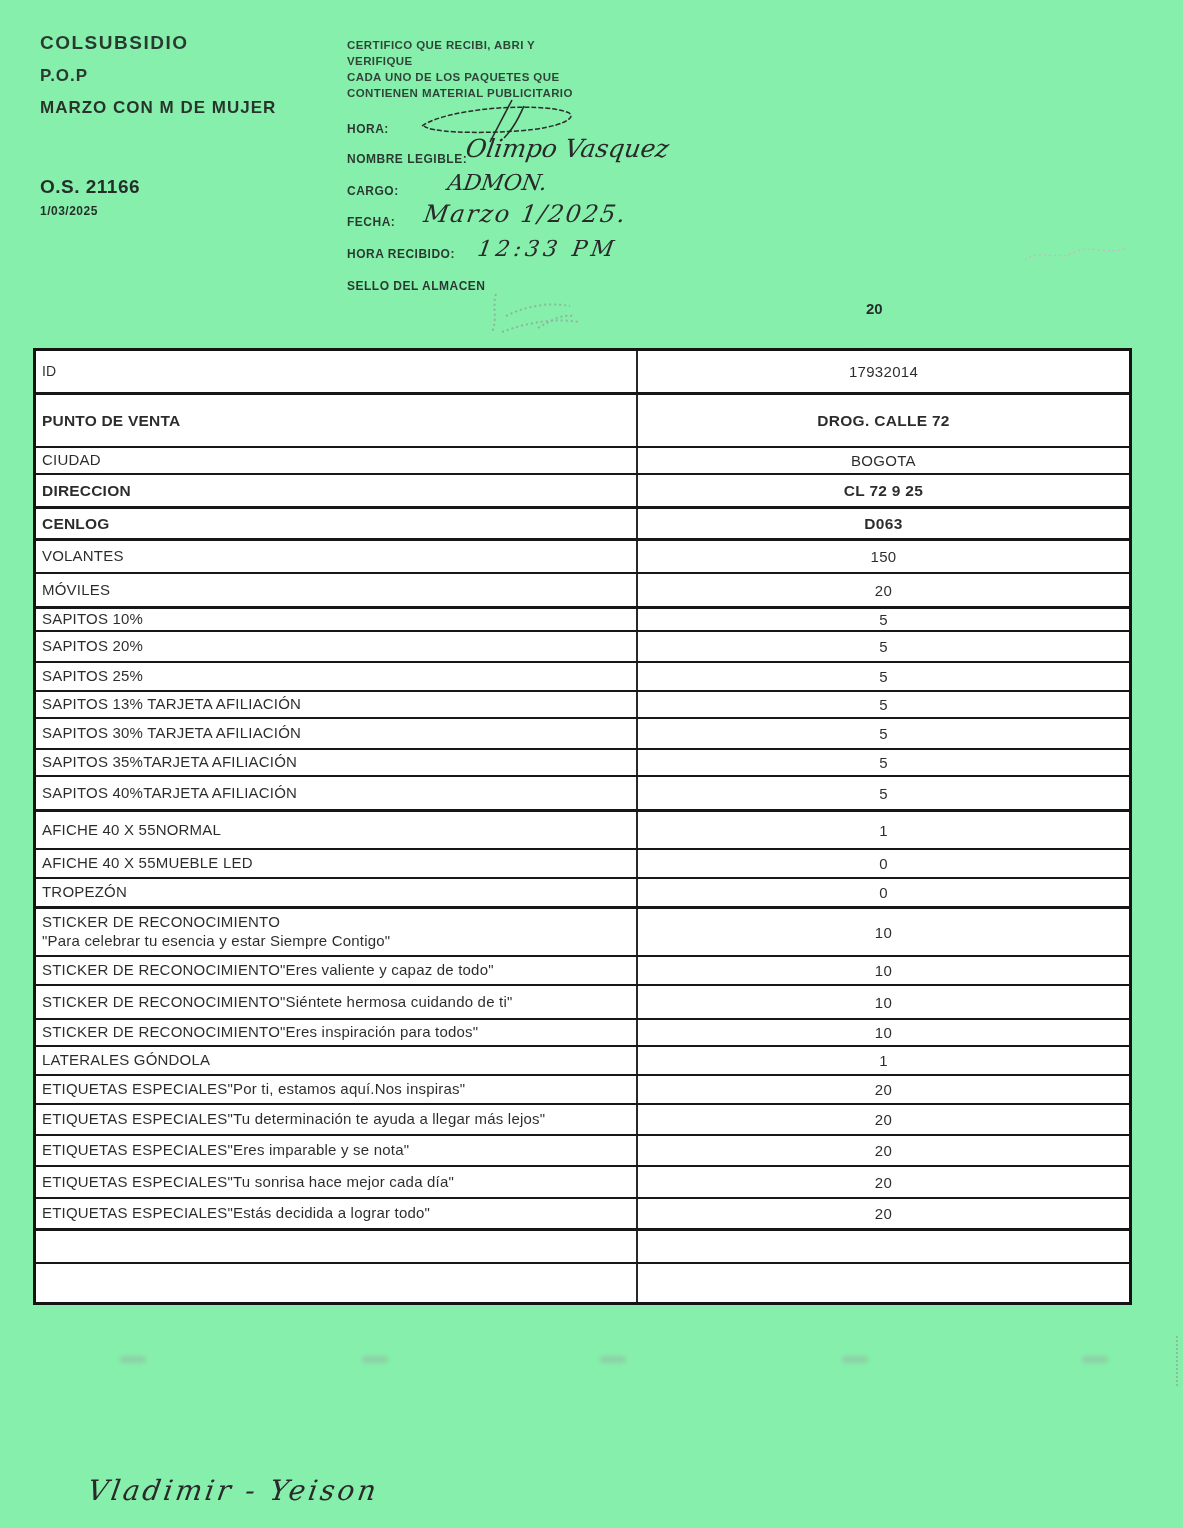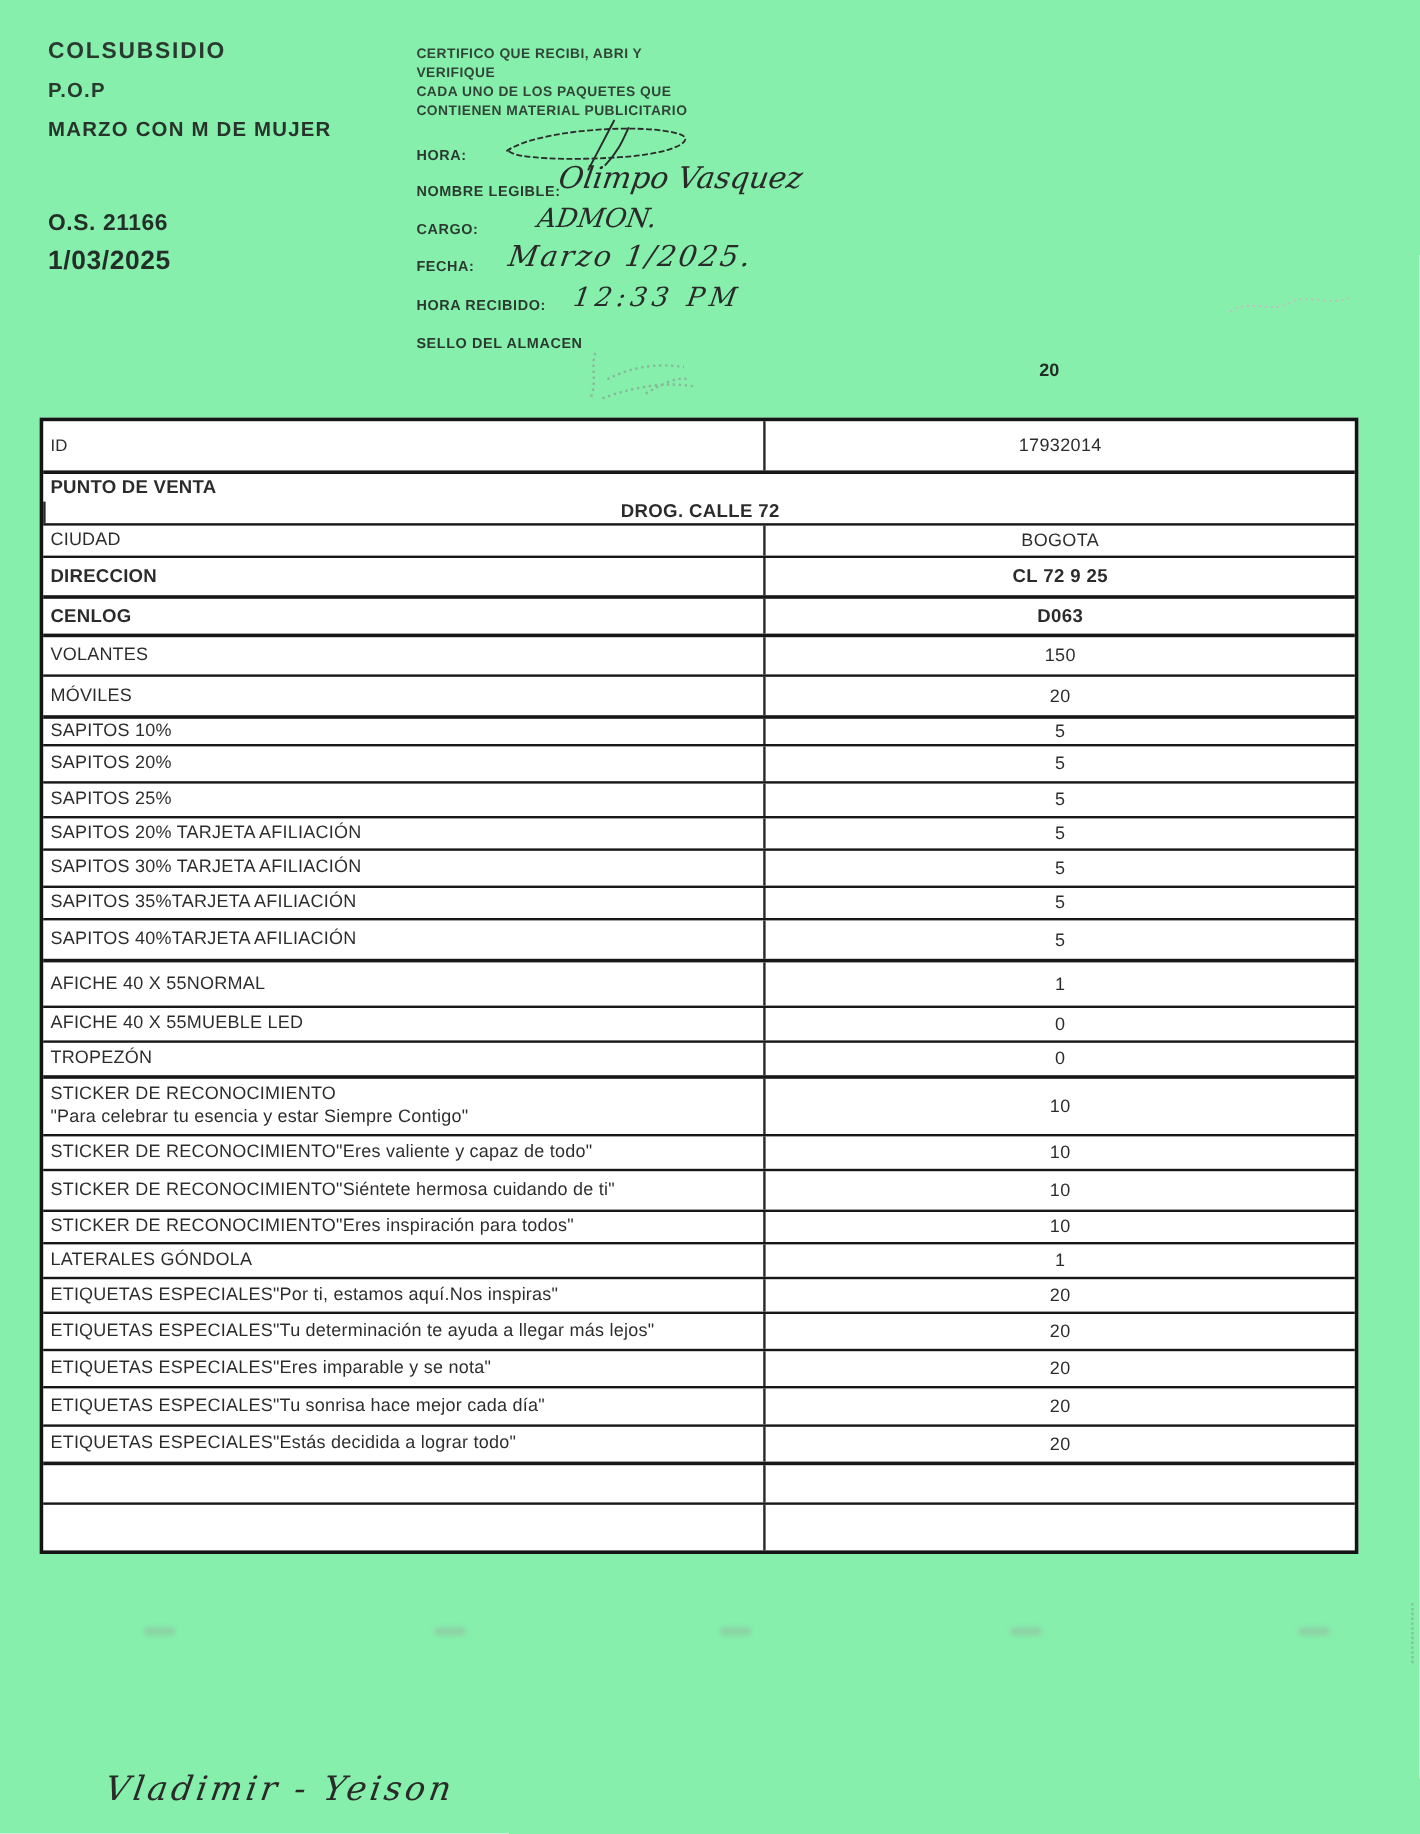--- a/index.html
+++ b/index.html
@@ -7,21 +7,21 @@
     position:relative; width:1183px; height:1528px; margin:0 auto;
     background:#86efac; overflow:hidden;
     font-family:"Liberation Sans", sans-serif; color:#1a1a1a;
   }
   
   .hdr-left { position:absolute; left:40px; top:32px; }
   .brand { font-size:19px; font-weight:bold; letter-spacing:1.5px; opacity:.85; }
   .sub1  { font-size:17px; font-weight:bold; letter-spacing:1px; margin-top:12px; opacity:.85; }
   .sub2  { font-size:17px; font-weight:bold; letter-spacing:1px; margin-top:12px; opacity:.88; }
   .osnum { position:absolute; left:40px; top:176px; font-size:19px; font-weight:bold; letter-spacing:.5px; opacity:.9; }
-  .osdate{ position:absolute; left:40px; top:204px; font-size:22px; font-weight:bold; letter-spacing:.5px; opacity:.9; }
+  .osdate{ position:absolute; left:40px; top:204px; font-size:12px; font-weight:bold; letter-spacing:.5px; opacity:.9; }
 
   .cert { position:absolute; left:347px; top:37px; width:480px; font-size:11.5px; font-weight:bold; line-height:1.4; letter-spacing:.4px; opacity:.8; }
   .fldrow { position:absolute; font-size:12px; font-weight:bold; letter-spacing:.5px; opacity:.85; }
   .hand { font-family:"DejaVu Serif", serif; font-style:italic; color:#2a2a2a; transform:skewX(-9deg); display:inline-block; white-space:nowrap; }
   .sig-svg { position:absolute; left:412px; top:98px; }
   .hand-nombre { position:absolute; left:466px; top:134px; font-size:25px; }
   .hand-cargo  { position:absolute; left:448px; top:170px; font-size:22px; }
   .hand-fecha  { position:absolute; left:424px; top:200px; font-size:24px; letter-spacing:2px; }
   .hand-hora   { position:absolute; left:478px; top:236px; font-size:22px; letter-spacing:4px; }
   .pagecount { position:absolute; left:866px; top:300px; font-size:15px; font-weight:bold; opacity:.9; }
@@ -112,21 +112,21 @@
 
   <div class="pagecount">20</div>
 
   <div class="doc-table" id="doc-table">
       <div class="trow centerlabel" style="height: 41px;">
         <div class="lcell">
           <div>ID</div>
         </div>
         <div class="vcell">17932014</div>
       </div>
-      <div class="trow strong thickline" style="height: 44px; flex-direction: column;">
+      <div class="trow strong thickline" style="height: 54px;">
         <div class="lcell">
           <div>PUNTO DE VENTA</div>
         </div>
         <div class="vcell">DROG. CALLE 72</div>
       </div>
       <div class="trow" style="height: 27px;">
         <div class="lcell">
           <div>CIUDAD</div>
         </div>
         <div class="vcell">BOGOTA</div>
@@ -168,21 +168,21 @@
         <div class="vcell">5</div>
       </div>
       <div class="trow" style="height: 29px;">
         <div class="lcell">
           <div>SAPITOS 25%</div>
         </div>
         <div class="vcell">5</div>
       </div>
       <div class="trow" style="height: 27px;">
         <div class="lcell">
-          <div>SAPITOS 20% TARJETA AFILIACIÓN</div>
+          <div>SAPITOS 13% TARJETA AFILIACIÓN</div>
         </div>
         <div class="vcell">5</div>
       </div>
       <div class="trow" style="height: 31px;">
         <div class="lcell">
           <div>SAPITOS 30% TARJETA AFILIACIÓN</div>
         </div>
         <div class="vcell">5</div>
       </div>
       <div class="trow" style="height: 27px; justify-content: center;">

